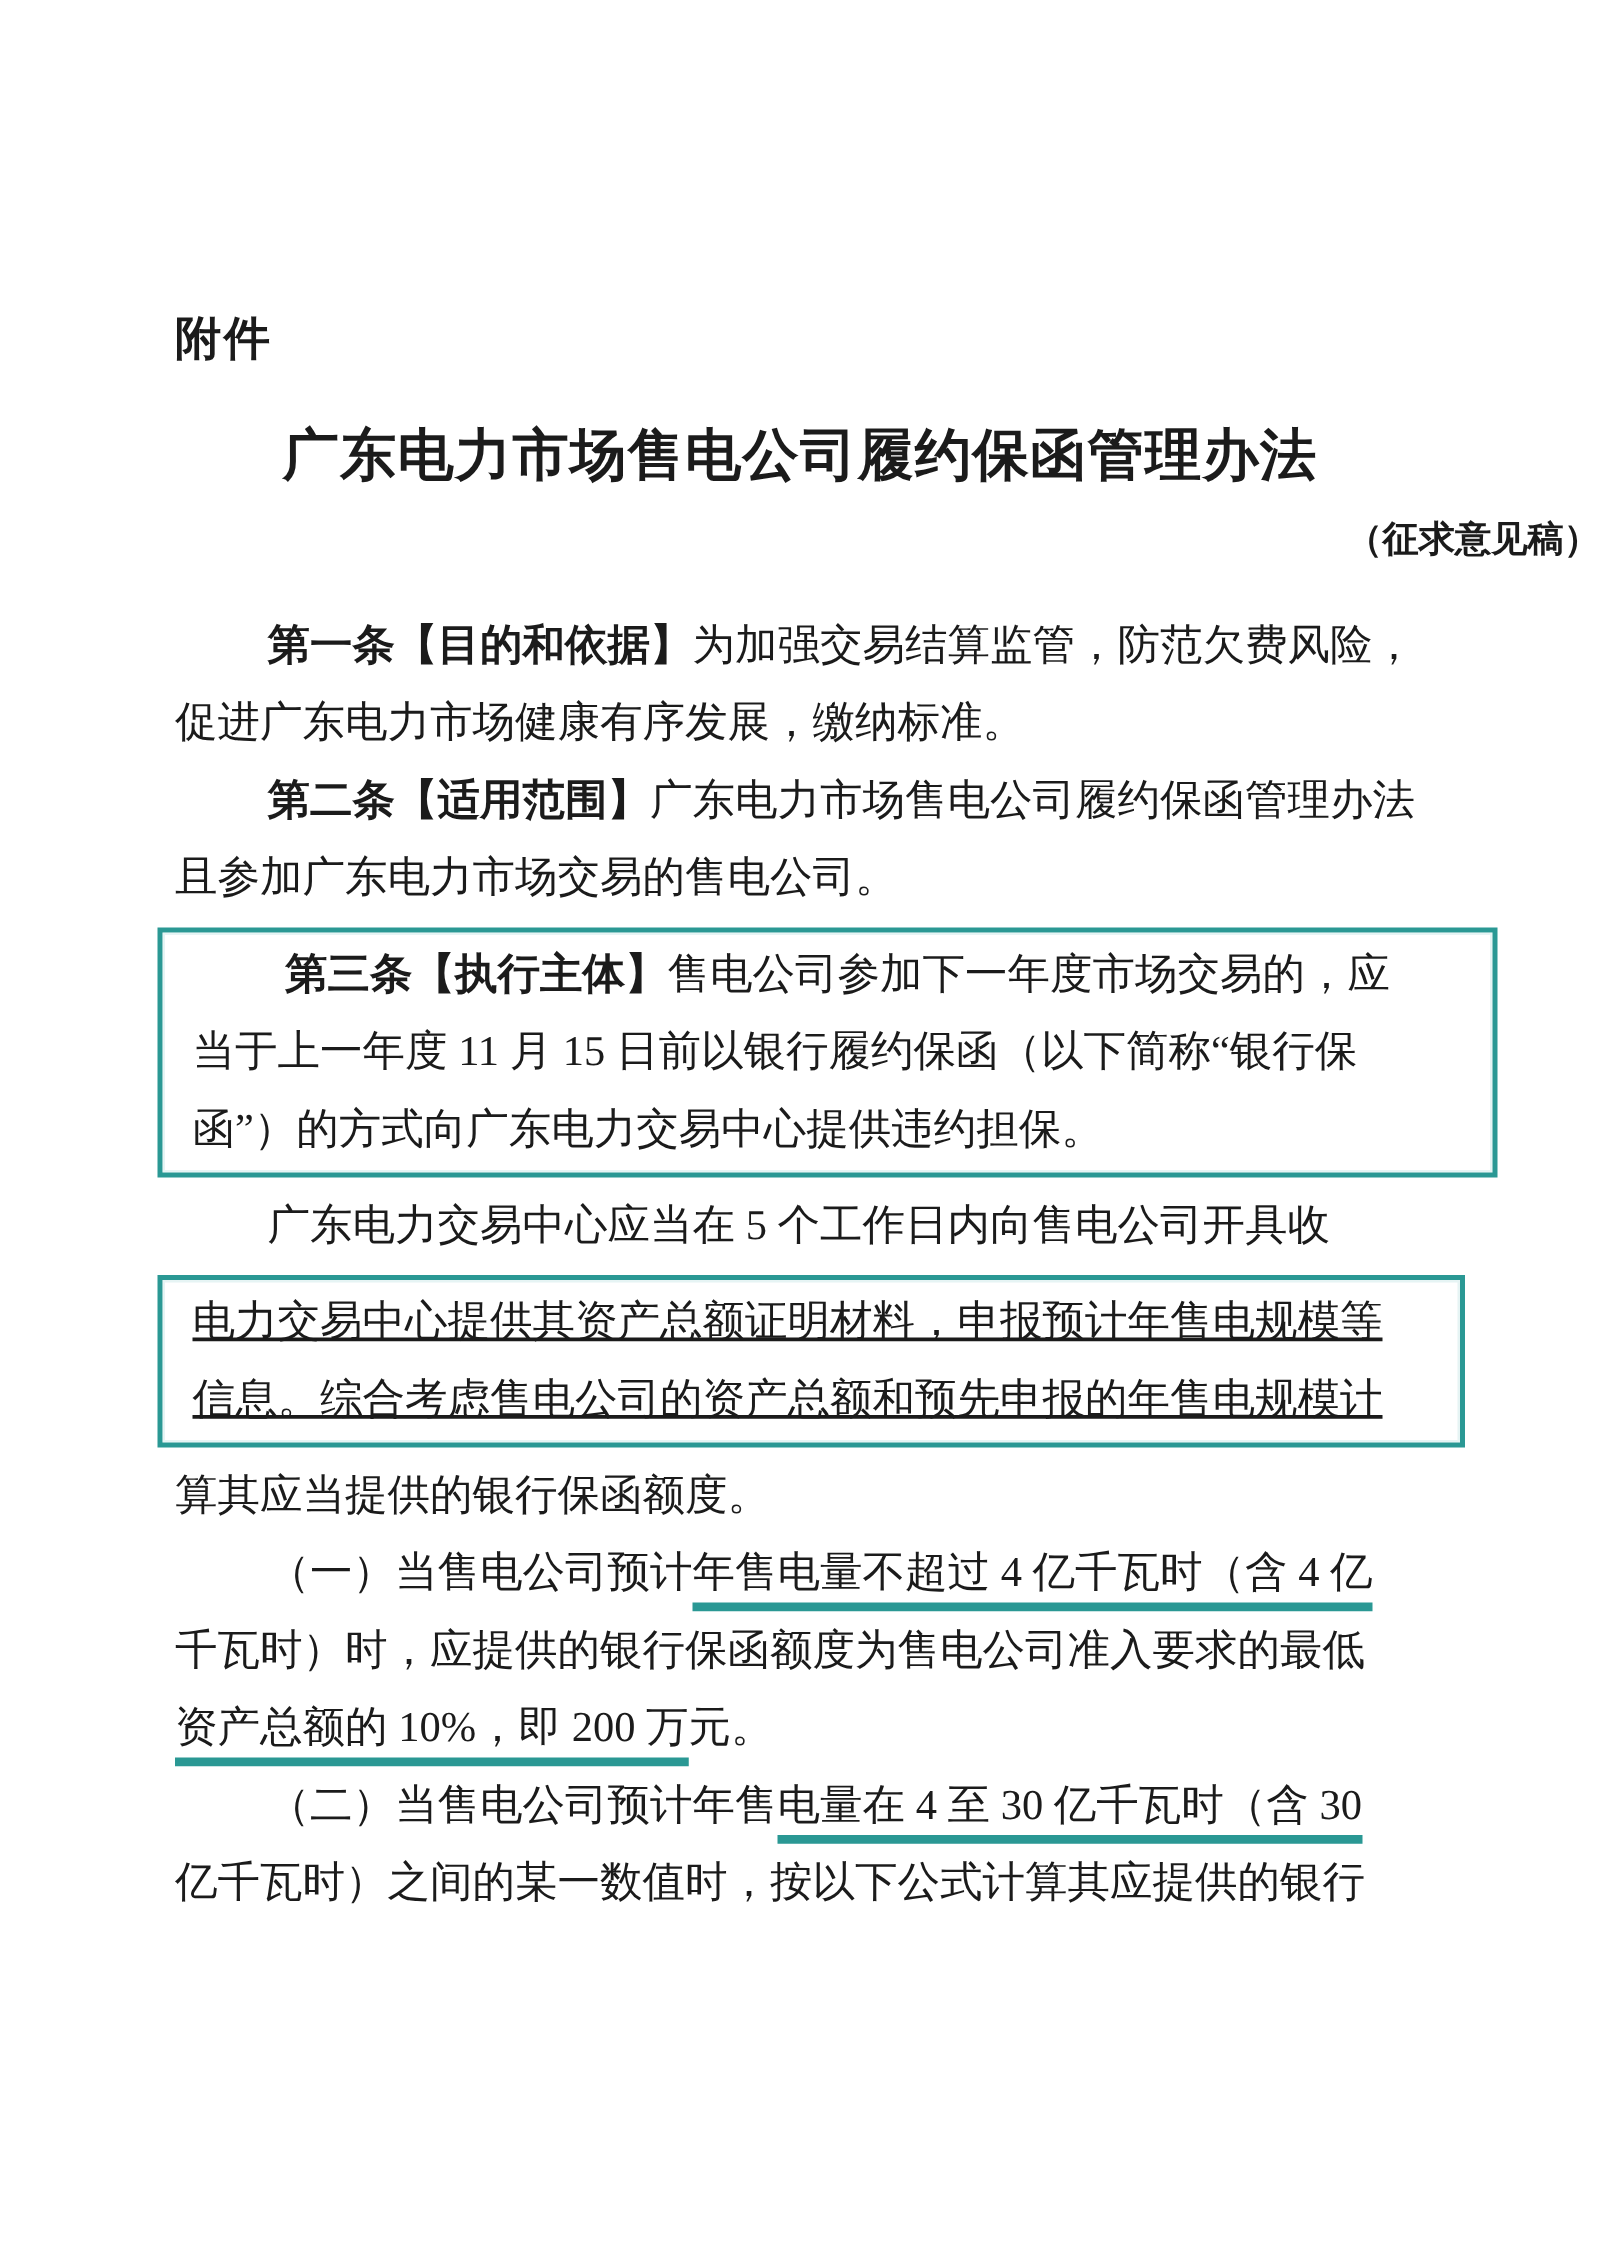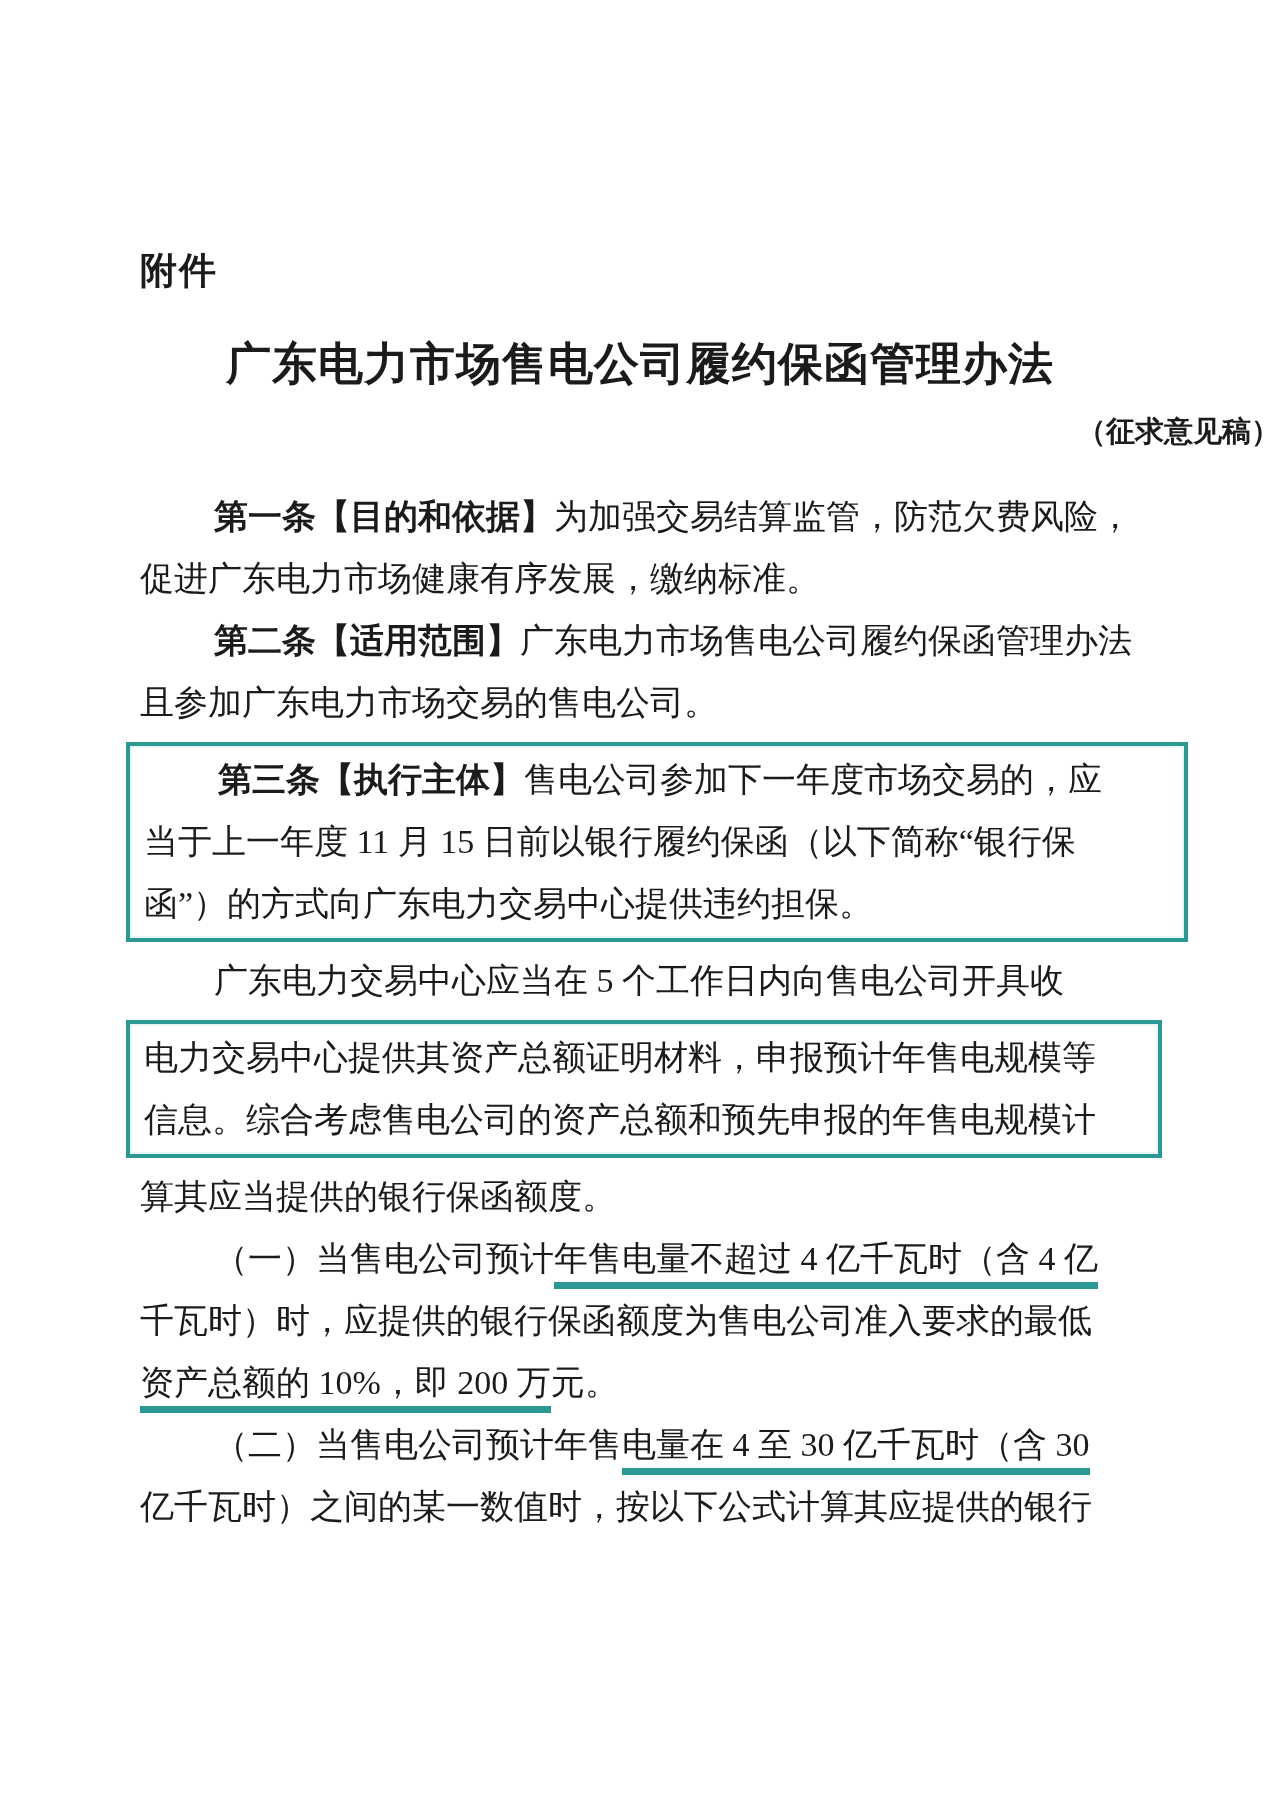--- a/index.html
+++ b/index.html
@@ -56,24 +56,24 @@
   .indent { padding-left: 74px; }
   .b { font-weight: 700; }
   .u {
     border-bottom: 7px solid var(--accent, #2a9894);
     padding-bottom: 5px;
   }
   .hbox {
     border: 4px solid var(--accent, #2a9894);
     box-shadow: inset 0 0 0 2px #e6f4f4;
     margin: 8px 0 8px -14px;
-    padding: 3px 0 3px 14px;
+    padding: 3px 0 3px 24px;
   }
   .hbox1 { width: 1040px; }
-  .hbox2 { width: 1014px; }
+  .hbox2 { width: 1014px; text-decoration: underline; }
 </style>
 </head>
 <body>
 
 <div class="page">
 
   <div class="attachment">附件</div>
 
   <h1 class="title">广东电力市场售电公司履约保函管理办法</h1>
 

